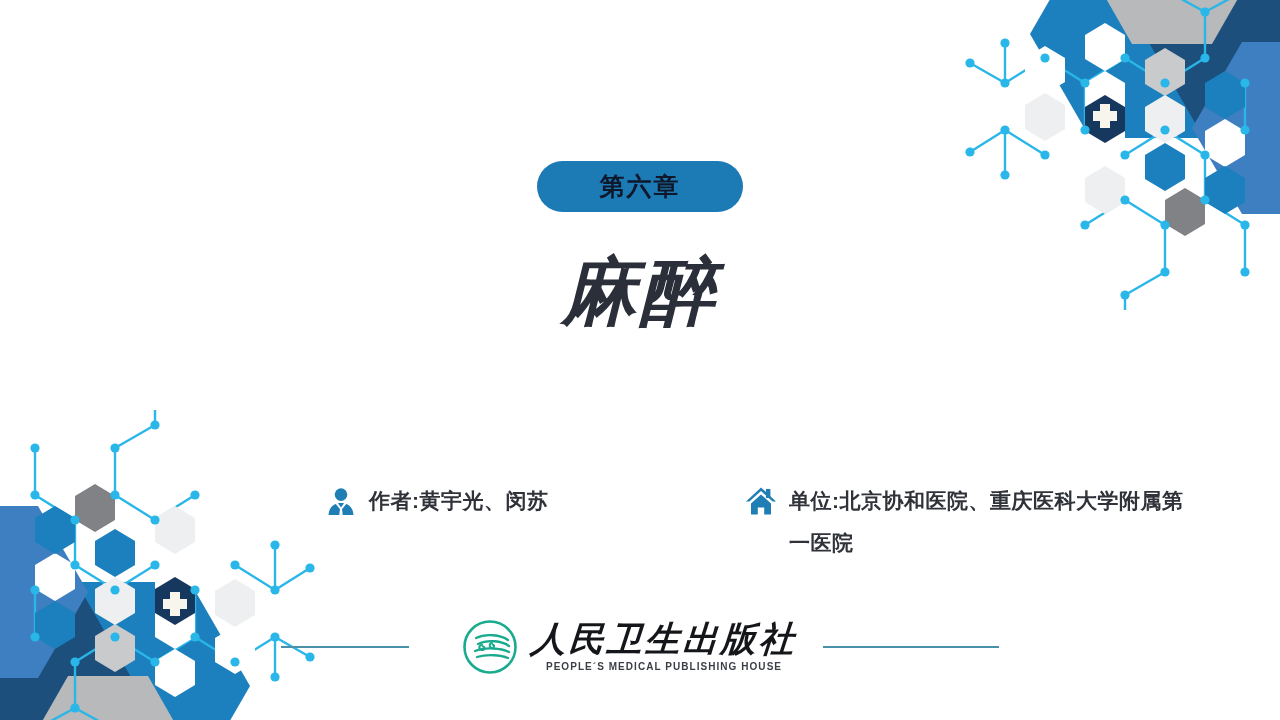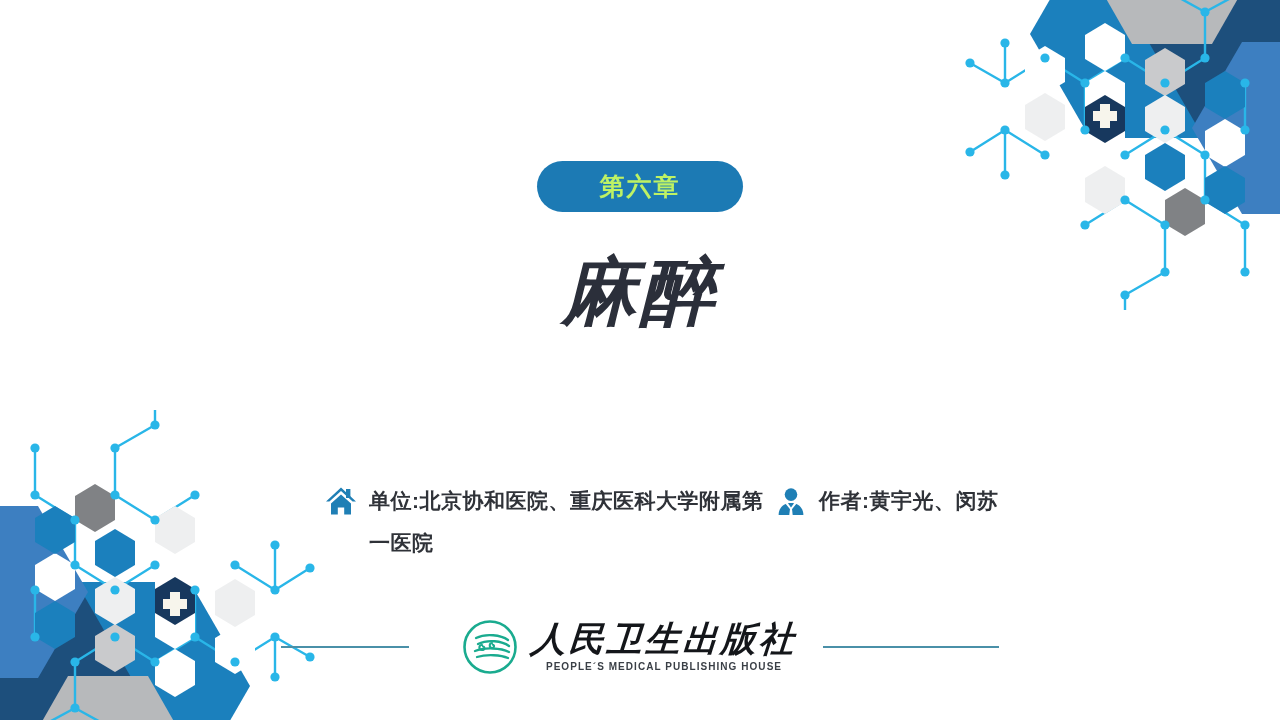--- a/index.html
+++ b/index.html
@@ -46,21 +46,21 @@
   
   .chapter-badge {
     position: absolute;
     left: 50%;
     top: 161px;
     transform: translateX(-50%);
     min-width: 206px;
     height: 51px;
     border-radius: 26px;
     background: #1c7ab4;
-    color: #bef264;
+    color: #0f172a;
     display: flex;
     align-items: center;
     justify-content: center;
     font-size: 25px;
     font-weight: bold;
     letter-spacing: 2px;
     padding: 4px 26px;
     box-sizing: border-box;
   }
 
@@ -323,41 +323,41 @@
       </g>
     </svg>
   </div>
 
   <div class="chapter-badge">第六章</div>
 
   <div class="main-title">麻醉</div>
 
   <div class="meta">
 
-    <div class="meta-item meta-affil">
-      <span class="meta-icon">
-        <svg width="32" height="32" viewBox="0 0 32 32" xmlns="http://www.w3.org/2000/svg">
-          <rect x="21" y="4" width="4.4" height="9" fill="#1f7fb5"></rect>
-          <path d="M16 2.4 L31 16.4 L27.6 16.4 L16 6 L4.4 16.4 L1 16.4 Z" fill="#1f7fb5"></path>
-          <path d="M16 9.4 L26 18.6 L26 29.6 L19.2 29.6 L19.2 22.4 L12.8 22.4 L12.8 29.6 L6 29.6 L6 18.6 Z" fill="#1f7fb5"></path>
-        </svg>
-      </span>
-      <span class="meta-text">单位:北京协和医院、重庆医科大学附属第一医院</span>
-    </div>
-
     <div class="meta-item meta-author">
       <span class="meta-icon">
         <svg width="30" height="30" viewBox="0 0 30 30" xmlns="http://www.w3.org/2000/svg">
           <circle cx="15" cy="8.6" r="6.3" fill="#1f7fb5"></circle>
           <path d="M2.6 29 C2.6 21.4 8.2 17 15 17 C21.8 17 27.4 21.4 27.4 29 Z" fill="#1f7fb5"></path>
           <path d="M11.4 16.6 L15 21.4 L18.6 16.6 L20.6 17.6 L15 24.4 L9.4 17.6 Z" fill="#ffffff"></path>
           <path d="M14.1 21.9 h1.8 l0.8 7.1 h-3.4 z" fill="#ffffff"></path>
         </svg>
       </span>
       <span class="meta-text">作者:黄宇光、闵苏</span>
+    </div>
+
+    <div class="meta-item meta-affil">
+      <span class="meta-icon">
+        <svg width="32" height="32" viewBox="0 0 32 32" xmlns="http://www.w3.org/2000/svg">
+          <rect x="21" y="4" width="4.4" height="9" fill="#1f7fb5"></rect>
+          <path d="M16 2.4 L31 16.4 L27.6 16.4 L16 6 L4.4 16.4 L1 16.4 Z" fill="#1f7fb5"></path>
+          <path d="M16 9.4 L26 18.6 L26 29.6 L19.2 29.6 L19.2 22.4 L12.8 22.4 L12.8 29.6 L6 29.6 L6 18.6 Z" fill="#1f7fb5"></path>
+        </svg>
+      </span>
+      <span class="meta-text">单位:北京协和医院、重庆医科大学附属第一医院</span>
     </div>
   </div>
 
   <div class="footer">
     <div class="rule rule-left"></div>
 
     <div class="publisher">
       <span class="pub-mark">
         <svg width="58" height="58" viewBox="0 0 58 58" xmlns="http://www.w3.org/2000/svg">
           <circle cx="29" cy="29" r="25.5" fill="none" stroke="#1aab8f" stroke-width="2.6"></circle>

